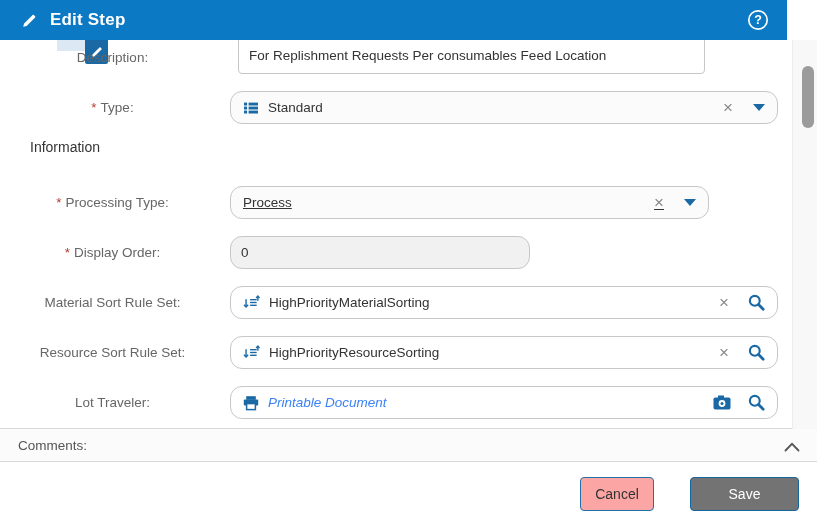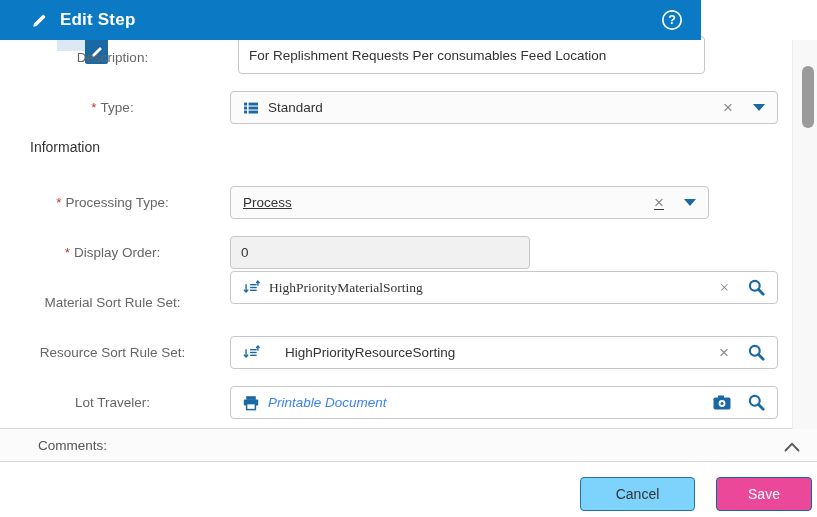--- a/index.html
+++ b/index.html
@@ -6,43 +6,43 @@
   body{
     width:817px;height:517px;position:relative;overflow:hidden;
     background:#ffffff;
     font-family:"Liberation Sans","DejaVu Sans",sans-serif;
     -webkit-font-smoothing:antialiased;
   }
   .abs{position:absolute;box-sizing:border-box;}
 
   
   .header{
-    top:0;left:0;width:701px;height:40px;background:#0b79c4;z-index:10;
-    display:flex;align-items:center;padding-left:32px;
+    top:0;left:0;width:787px;height:40px;background:#0b79c4;z-index:10;
+    display:flex;align-items:center;padding-left:22px;
   }
   .header-title{color:#fff;font-size:17px;font-weight:600;margin-left:13px;letter-spacing:.2px;}
   .help-btn{position:absolute;right:18px;top:9px;width:22px;height:22px;background:none;border:none;padding:0;cursor:pointer;}
 
   
   .icon-strip{left:57px;top:40px;width:28px;height:11px;background:#dce8f3;}
   .edit-icon-btn{
     left:85px;top:40px;width:23px;height:24px;background:#1a69a5;
     border:none;border-radius:0 0 2px 2px;display:flex;align-items:center;justify-content:center;cursor:pointer;padding:0;
   }
 
   
   .lbl{
     left:0;width:225px;text-align:center;font-size:13.5px;color:#666;
     white-space:nowrap;
   }
   .req{color:#b03a2e;margin-right:4px;font-size:13.5px;}
 
   
   .field{
-    border:1px solid #c7c7c7;border-radius:4px;background:#fff;
+    border:1px solid #c7c7c7;border-radius:12px;background:#fff;
     font-size:13.5px;color:#333;
   }
   input.field{padding:0 10px;outline:none;font-family:inherit;}
   .combo{
     display:flex;align-items:center;padding:0 12px;gap:9px;background:#fbfbfb;cursor:default;
   }
   .combo .val{color:#333;white-space:nowrap;overflow:hidden;}
   .grow{flex:1 1 auto;}
   .clear-x{
     color:#8a8a8a;font-size:17px;line-height:1;cursor:pointer;user-select:none;padding:0 2px;
@@ -54,41 +54,40 @@
   .icon-btn{background:none;border:none;padding:0;margin-left:8px;cursor:pointer;display:flex;align-items:center;}
 
   .section-h{left:30px;font-size:14px;color:#333;}
 
   .misspelled{
     text-decoration:underline;
     text-decoration-style:wavy;
     text-decoration-color:#e03131;
     text-decoration-thickness:1px;
     text-underline-offset:4px;
-    margin-left:16px;
   }
   .placeholder{color:#3b82f6;font-style:italic;}
 
   
   .comments-bar{
     left:0;top:428px;width:817px;height:34px;background:#fbfbfc;
     border-top:1px solid #d9d9d9;border-bottom:1px solid #d9d9d9;
     display:flex;align-items:center;
   }
-  .comments-lbl{margin-left:38px;font-size:13.5px;color:#555;}
+  .comments-lbl{margin-left:18px;font-size:13.5px;color:#555;}
   .collapse-btn{position:absolute;right:15px;top:9px;background:none;border:none;padding:2px;cursor:pointer;}
 
   
   .footer{left:0;top:462px;width:817px;height:55px;background:#fff;}
   .btn{
     position:absolute;top:15px;height:34px;border-radius:4px;font-size:14px;
     font-family:inherit;cursor:pointer;
   }
-  .btn-cancel{left:580px;width:115px;background:#7dd3fc;border:1px solid #2272a8;color:#333;}
-  .btn-save{left:716px;width:96px;background:#ec4899;border:1px solid #15669d;color:#fff;}
+  .btn-cancel{left:580px;width:74px;background:#fca5a5;border:1px solid #2272a8;color:#333;}
+  .btn-save{left:690px;width:109px;background:#737373;border:1px solid #15669d;color:#fff;}
 
   
   .sb-track{left:792px;top:40px;width:25px;height:389px;background:#f8f8f8;border-left:1px solid #ececec;}
   .sb-thumb{position:absolute;left:9px;top:26px;width:12px;height:62px;background:#9b9b9b;border-radius:6px;cursor:pointer;}
 </style>
 </head>
 <body>
 
 <div>
 
@@ -140,21 +139,21 @@
     <span class="val">Process</span>
     <span class="grow"></span>
     <span class="clear-x">×</span>
     <span class="caret"></span>
   </div>
 
   <div class="abs lbl" style="top:245px"><span class="req">*</span><span>Display Order:</span></div>
   <input class="abs field" style="left: 230px; top: 236px; width: 300px; height: 33px; background: rgb(241, 241, 241);" value="0">
 
   <div class="abs lbl" style="top:295px">Material Sort Rule Set:</div>
-  <div class="abs field combo" style="left:230px;top:271px;width:548px;height:33px;background:#fff;font-family:Liberation Serif, serif;">
+  <div class="abs field combo" style="left:230px;top:286px;width:548px;height:33px;background:#fff;">
     <svg width="17" height="15" viewBox="0 0 18 16">
       <g stroke="#1a69a5" stroke-width="1.5" fill="none">
         <path d="M3.2 4.5 V12.5"></path>
           <path d="M1 10.3 L3.2 12.7 L5.4 10.3"></path>
         <path d="M7.5 5 H14.5"></path>
           <path d="M7.5 8 H14.5"></path>
           <path d="M7.5 11 H14.5"></path>
         <path d="M15.8 6 V1.5"></path>
           <path d="M14 3.2 L15.8 1.2 L17.6 3.2"></path>
       </g>

